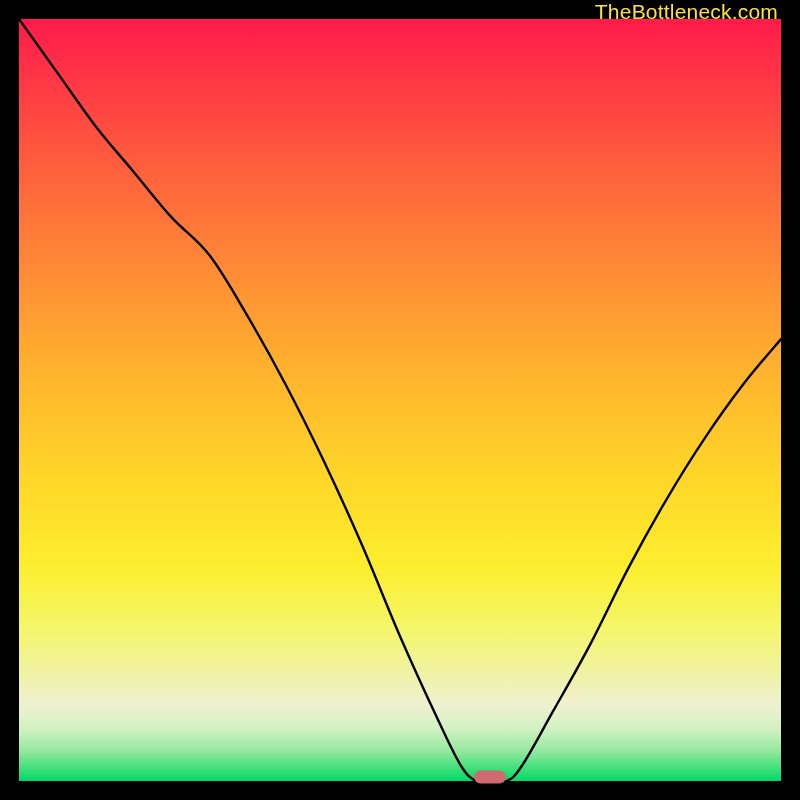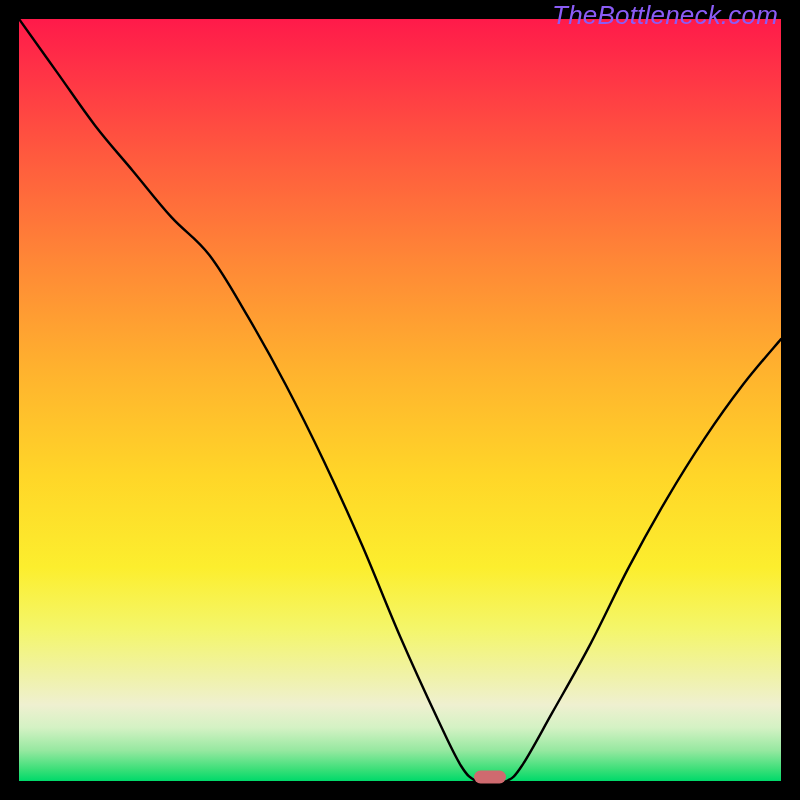--- a/index.html
+++ b/index.html
@@ -31,25 +31,24 @@
       #96e8a0 96%,
       #3adf78 98.5%,
       #00d96a 100%
     );
   }
   .watermark {
     position: absolute;
     top: 0;
     right: 22px;
     font-family: Arial, Helvetica, sans-serif;
-    font-size: 26px;
+    font-size: 21px;
     font-weight: 500;
-    color: #8b5cf6;
+    color: #fde047;
     letter-spacing: 0.2px;
-    font-style: italic;
   }
   .curve {
     position: absolute;
     left: 19px;
     top: 19px;
     width: 762px;
     height: 762px;
   }
   .marker {
     position: absolute;

